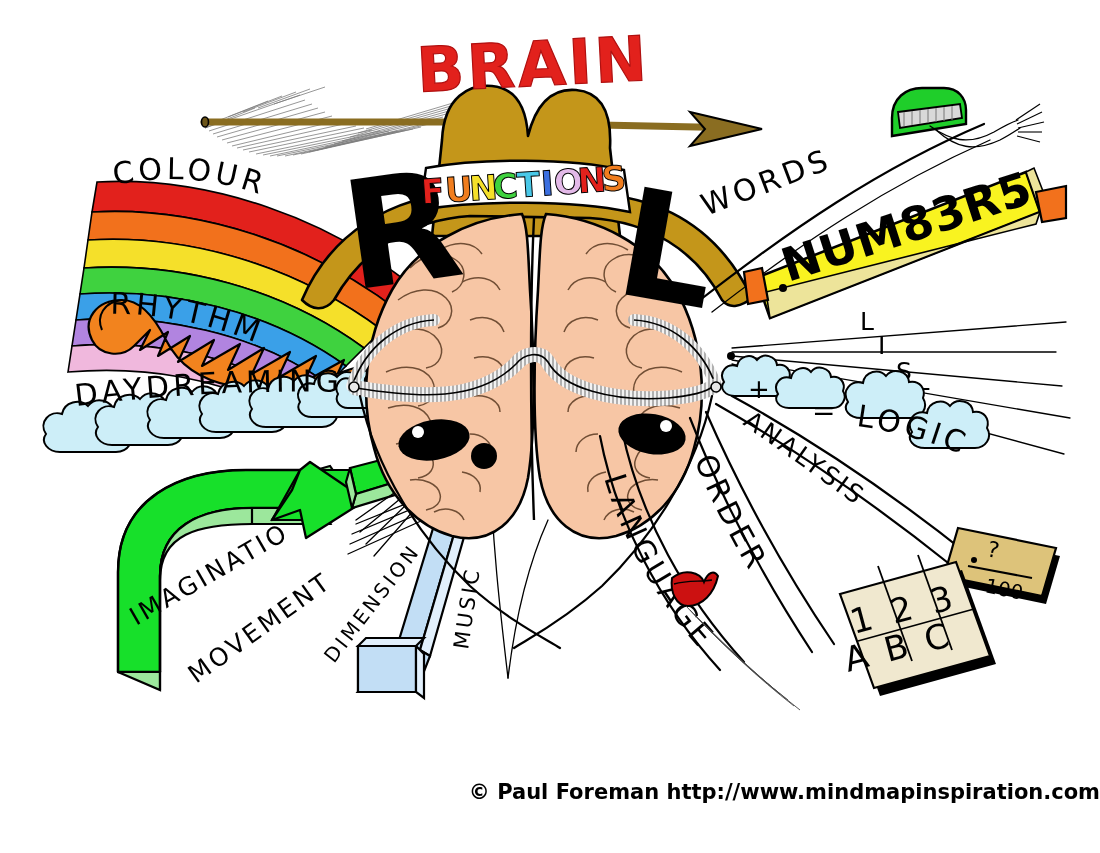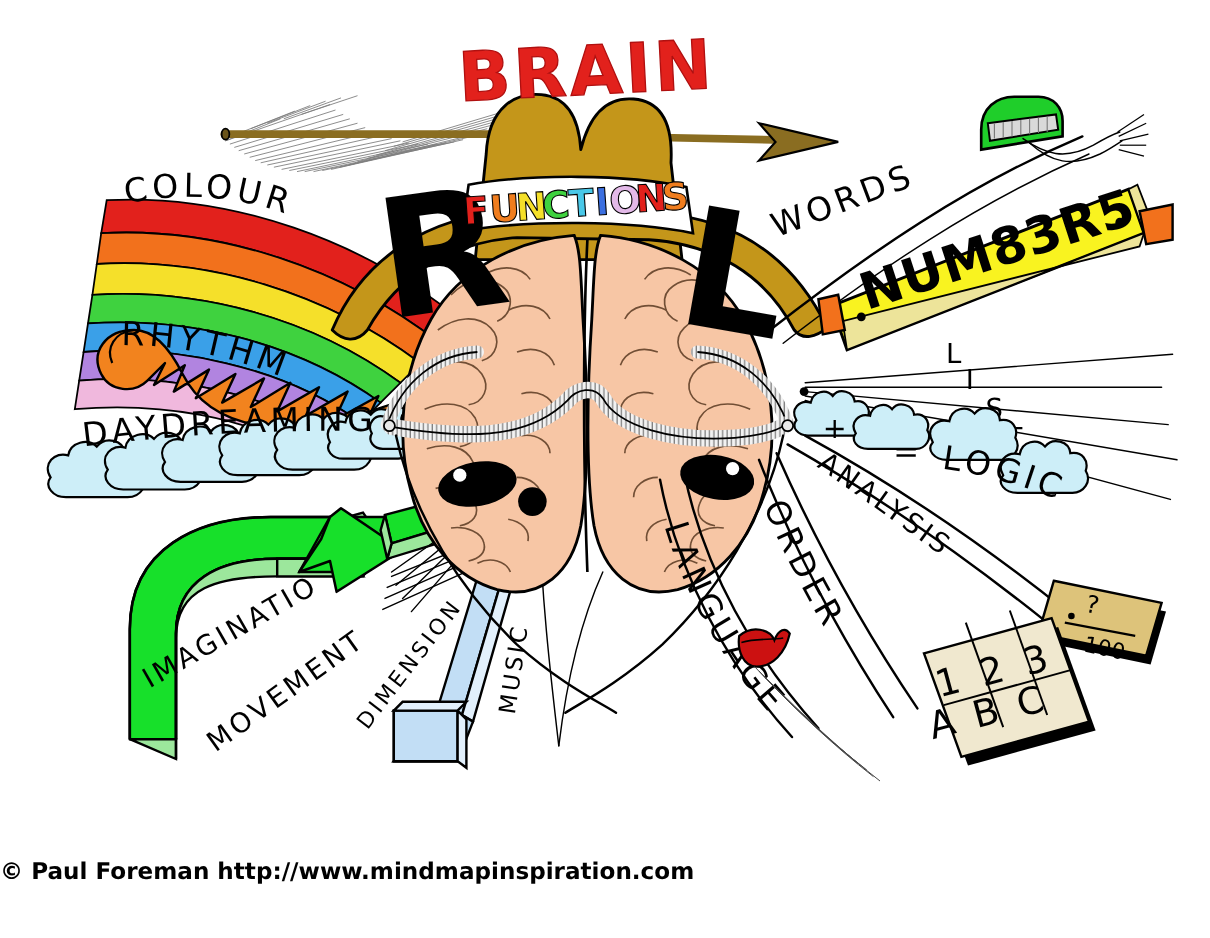--- a/index.html
+++ b/index.html
@@ -5,21 +5,21 @@
 <style>
   html,body{margin:0;padding:0;background:#ffffff;}
   body{
     width:1100px;height:853px;overflow:hidden;
     font-family:"Liberation Sans", sans-serif;
     position:relative;
   }
   #stage{position:absolute;left:0;top:0;width:1100px;height:853px;}
   svg.layer{position:absolute;left:0;top:0;width:1100px;height:853px;overflow:visible;}
   .caption{
-    position:absolute;left:0;top:780px;width:1100px;text-align:left;
+    position:absolute;left:0;top:780px;width:1100px;text-align:right;
     font-family:"DejaVu Sans", sans-serif;
     font-weight:bold;font-size:21px;color:#000;letter-spacing:0px;
   }
 </style>
 </head>
 <body>
 
 <div id="stage">
 
   <svg class="layer" viewBox="0 0 1100 853">

